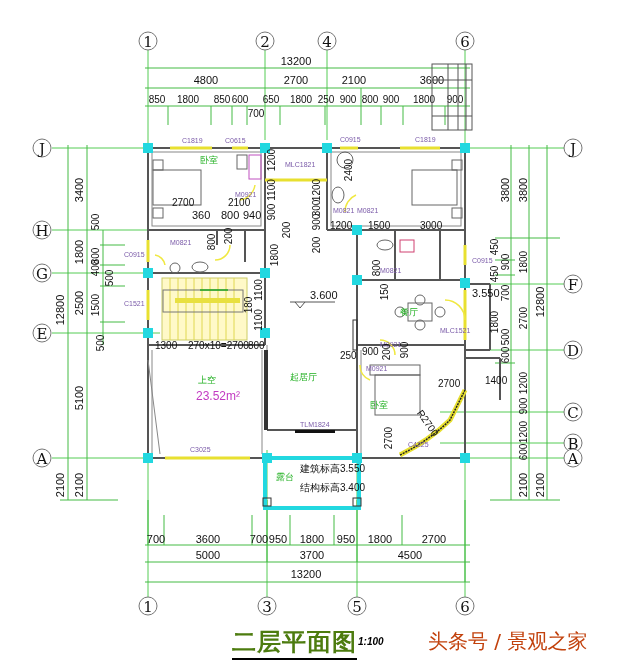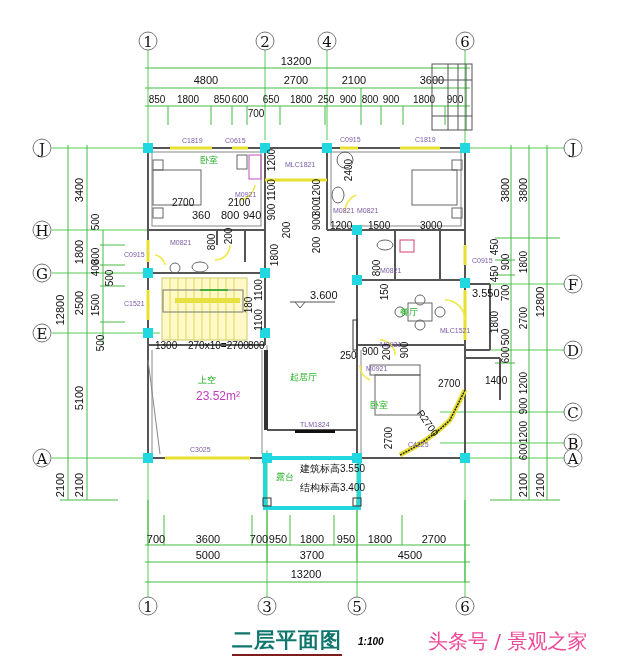--- a/index.html
+++ b/index.html
@@ -5,23 +5,23 @@
   html,body{margin:0;padding:0;background:#ffffff;}
   body{width:640px;height:671px;position:relative;overflow:hidden;font-family:"Liberation Sans",sans-serif;}
   svg{position:absolute;left:0;top:0;}
   .dim{font-family:"Liberation Sans",sans-serif;font-size:11px;fill:#111;}
   .dimsm{font-family:"Liberation Sans",sans-serif;font-size:10px;fill:#111;}
   .axis{font-family:"DejaVu Serif",serif;font-size:15px;fill:#111;}
   .win{font-family:"Liberation Sans",sans-serif;font-size:7px;fill:#7a5aa8;}
   .room{font-family:"DejaVu Sans",sans-serif;font-size:9px;fill:#22b022;}
   .area{font-family:"Liberation Sans",sans-serif;font-size:12px;fill:#c23ac2;}
   .elev{font-family:"Liberation Sans",sans-serif;font-size:11px;fill:#111;}
-  .title{position:absolute;left:232px;top:626px;font-family:"DejaVu Sans",sans-serif;font-weight:bold;font-size:21px;color:#0f766e;letter-spacing:1px;border-bottom:2px solid #7f1d1d;padding-bottom:0;}
+  .title{position:absolute;left:232px;top:626px;font-family:"DejaVu Sans",sans-serif;font-weight:bold;font-size:24px;color:#4d7c0f;letter-spacing:1px;border-bottom:2px solid #000000;padding-bottom:0;}
   .scale{position:absolute;left:358px;top:636px;font-family:"Liberation Sans",sans-serif;font-weight:bold;font-size:10px;color:#000;font-style:italic;}
-  .wm{position:absolute;left:428px;top:628px;font-family:"DejaVu Sans",sans-serif;font-size:20px;color:#ec4899;}
+  .wm{position:absolute;left:428px;top:628px;font-family:"DejaVu Sans",sans-serif;font-size:20px;color:#c2410c;}
 </style>
 </head>
 <body>
 
 <svg width="640" height="671" viewBox="0 0 640 671">
 
   <g stroke="#55cc55" stroke-width="1">
     <line x1="148" y1="50" x2="148" y2="598"></line>
     <line x1="265" y1="50" x2="265" y2="140"></line>
     <line x1="267" y1="450" x2="267" y2="598"></line>

